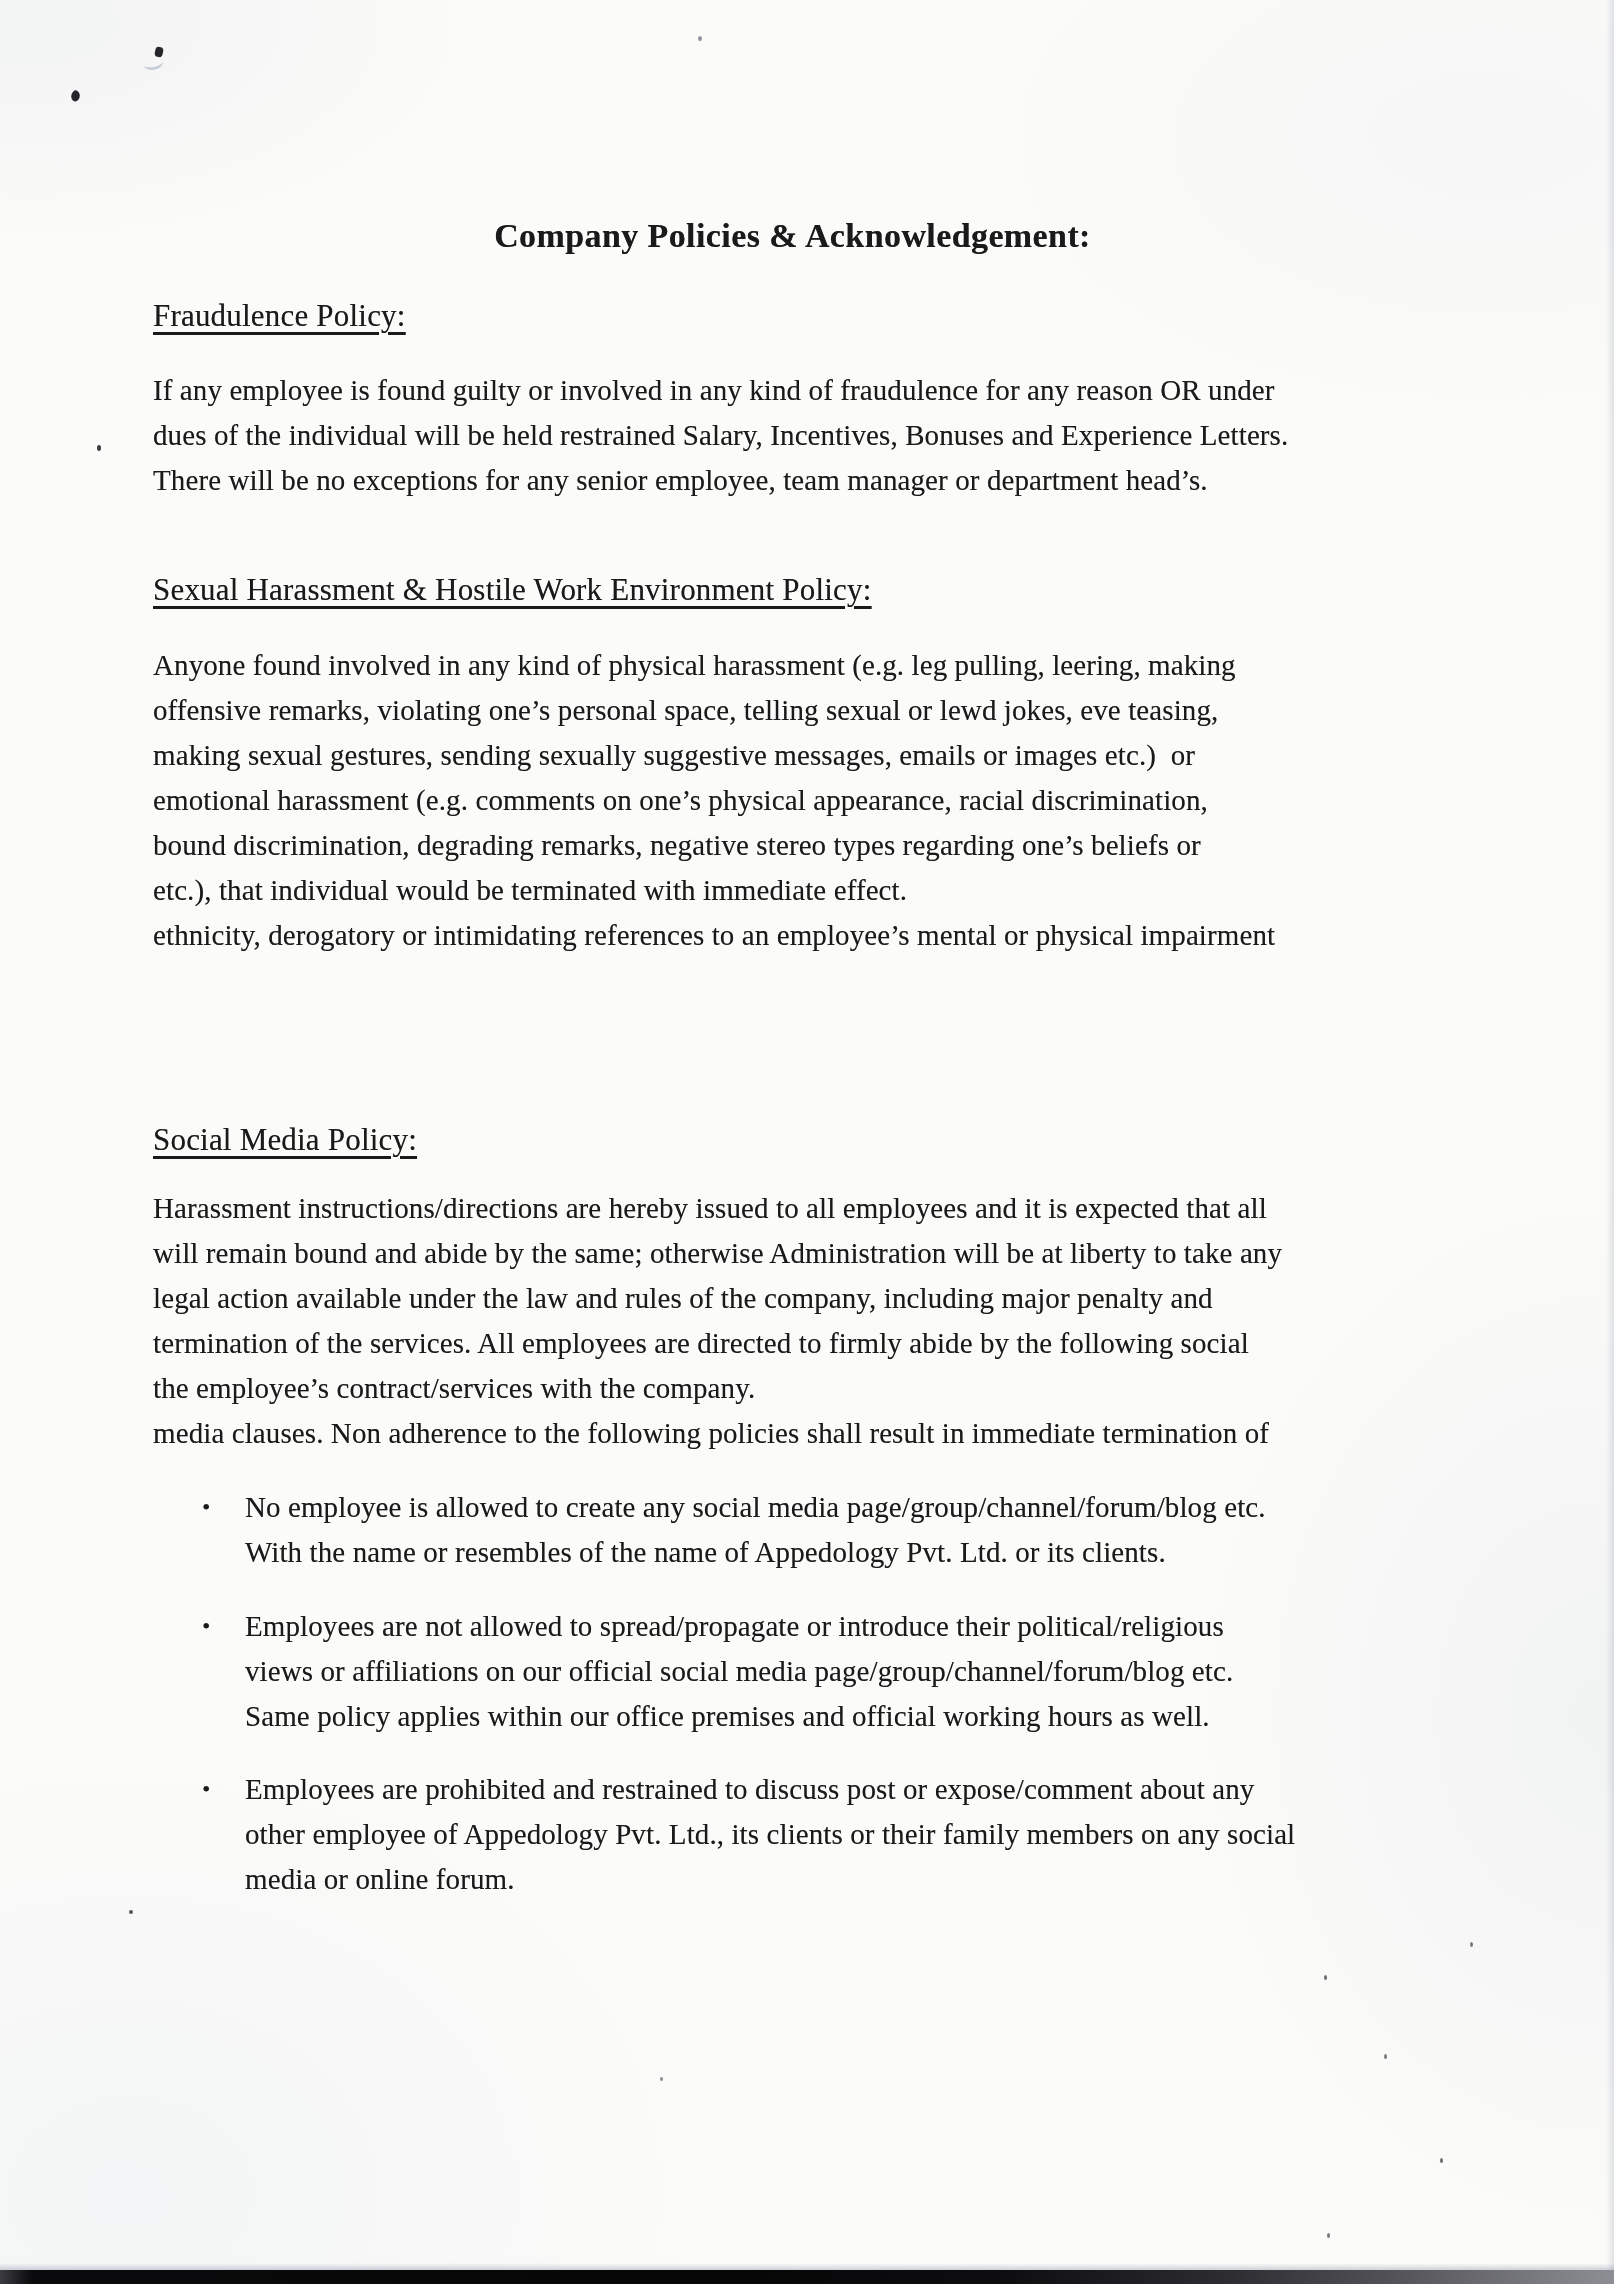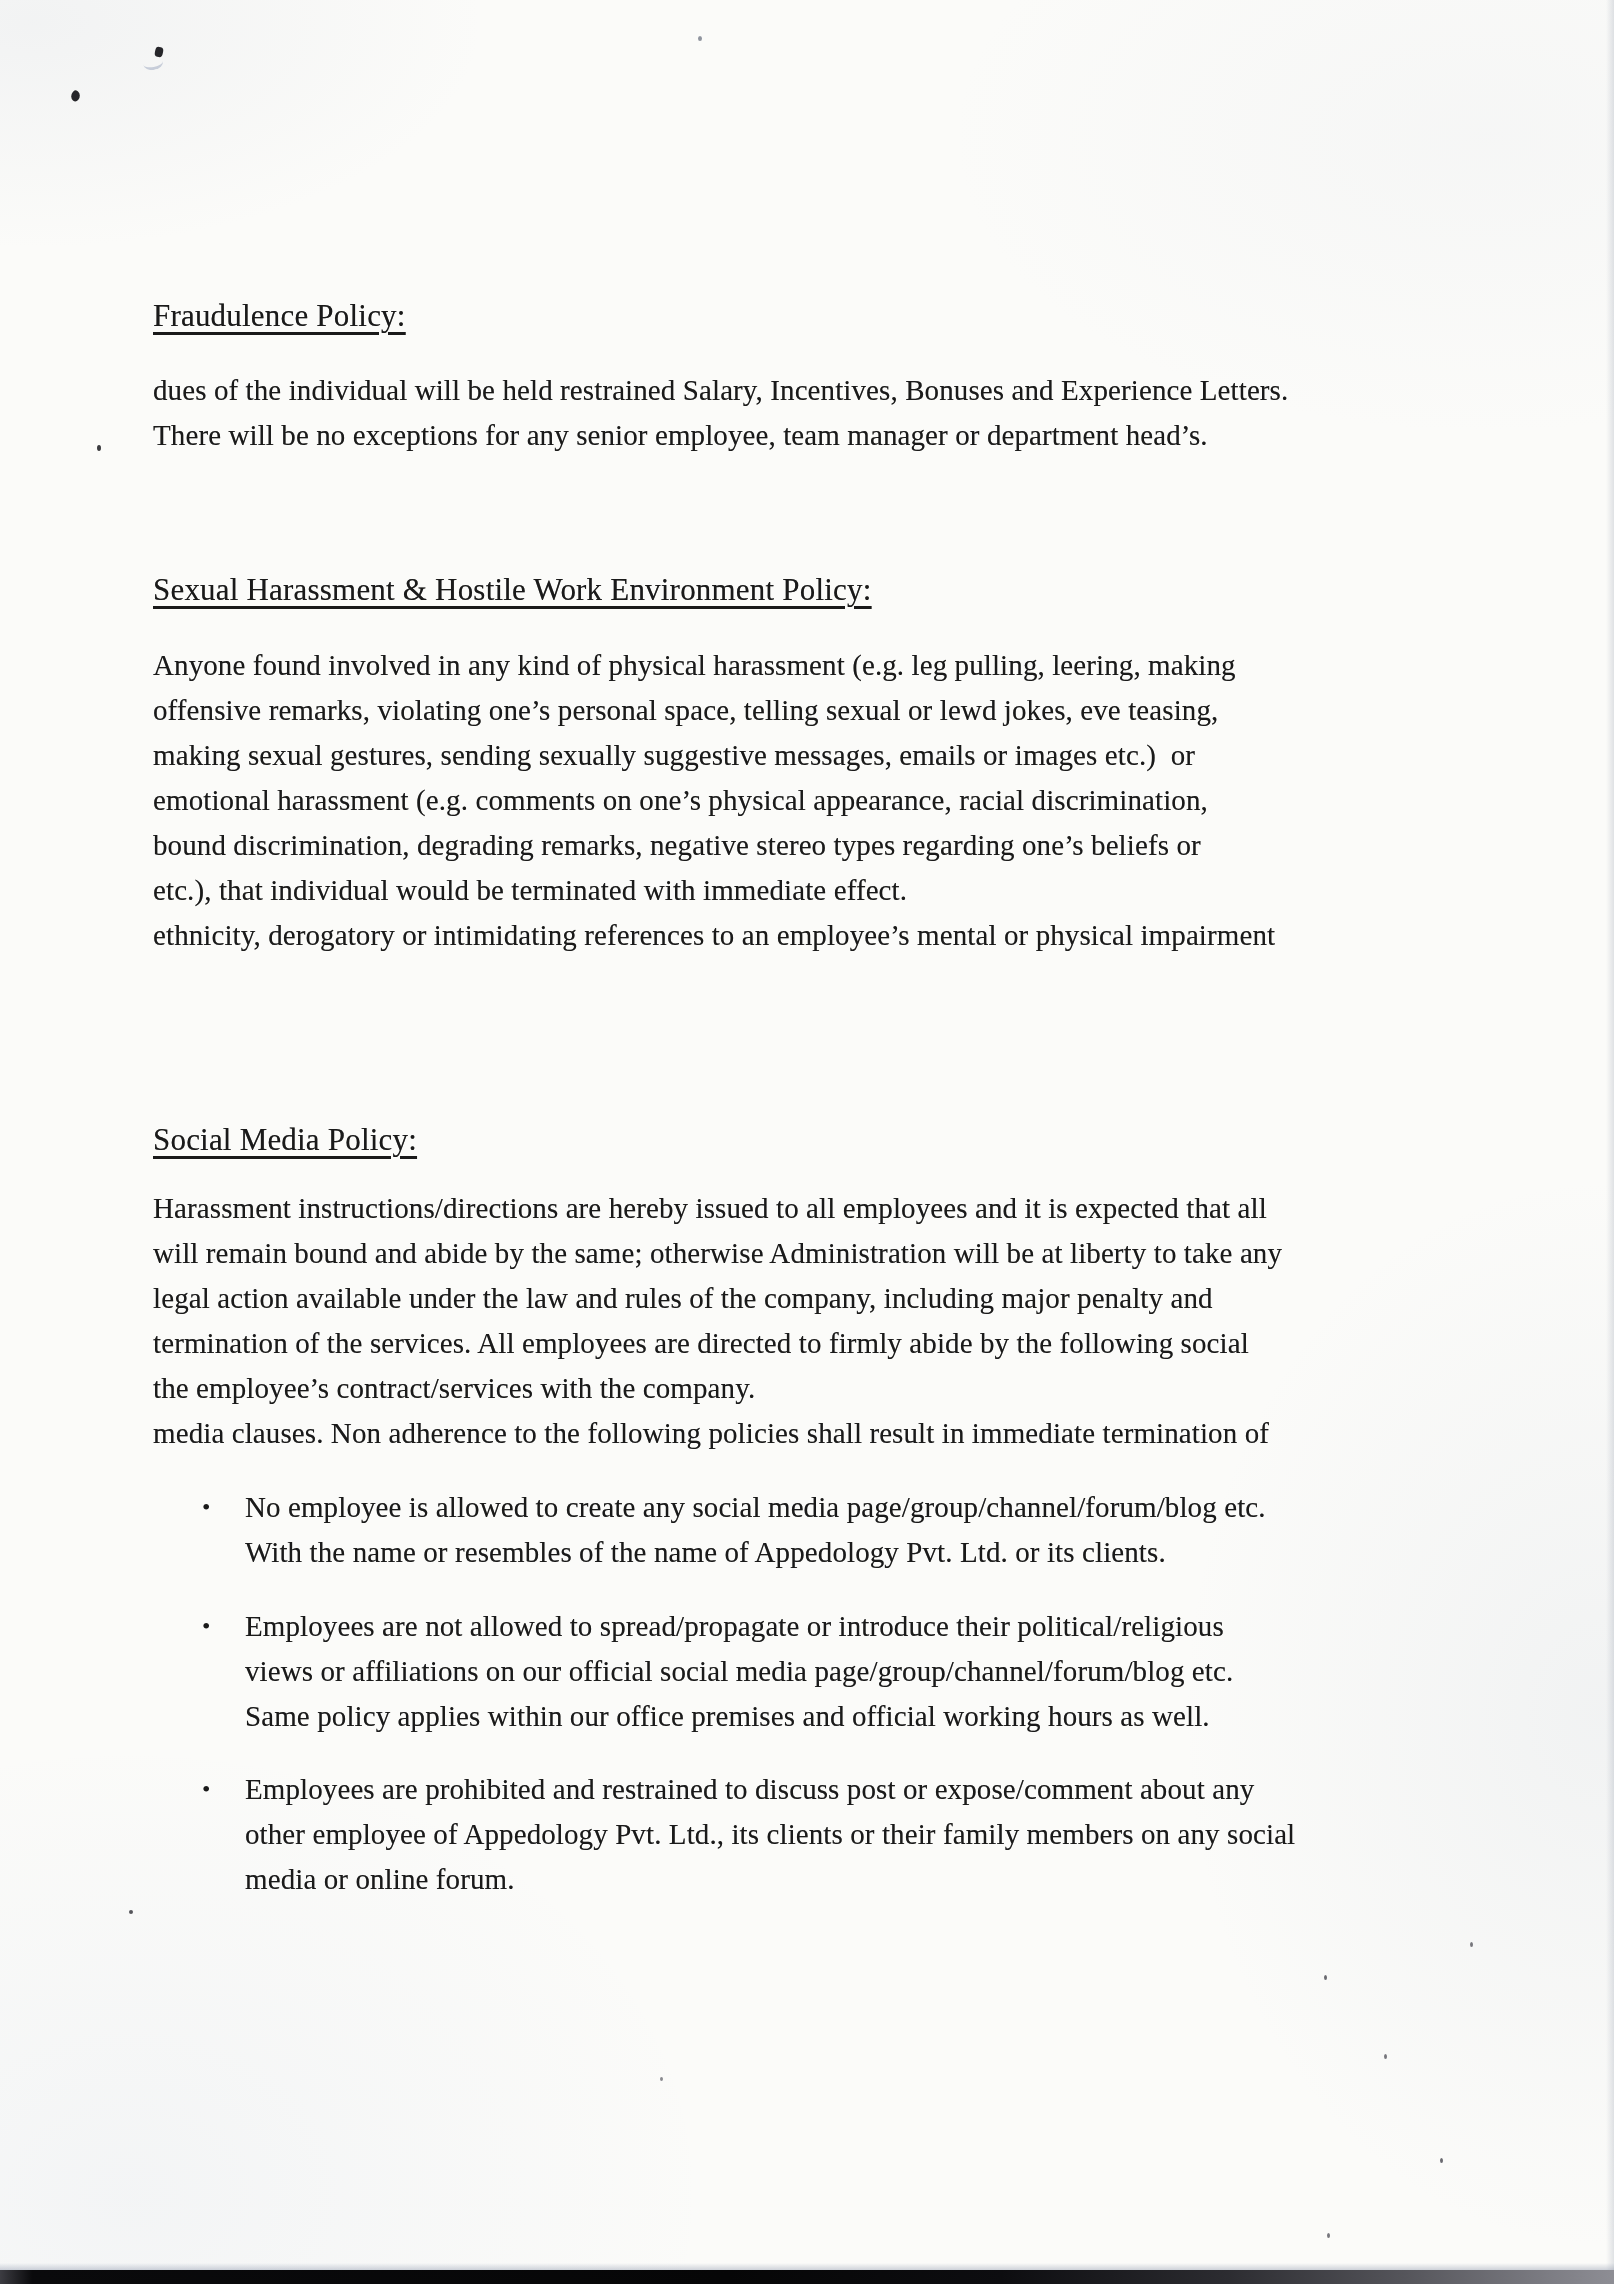--- a/index.html
+++ b/index.html
@@ -80,23 +80,25 @@
   .speck.s10 { left: 1327px; top: 2233px; width: 3px; height: 5px; background: #77777d; }
   .speck.s11 { left: 660px; top: 2077px; width: 3px; height: 4px; background: #8a8a90; }
 </style>
 </head>
 <body>
 
 <div class="page">
 
   <div class="content">
 
+    <h1 class="doc-title">Company Policies &amp; Acknowledgement:</h1>
 
     <h2 class="sec-heading" style="top:296px">Fraudulence Policy:</h2>
     <div class="para" style="top:368px">
+      <div class="line">If any employee is found guilty or involved in any kind of fraudulence for any reason OR under</div>
       <div class="line">dues of the individual will be held restrained Salary, Incentives, Bonuses and Experience Letters.</div>
       <div class="line">There will be no exceptions for any senior employee, team manager or department head’s.</div>
     </div>
 
     <h2 class="sec-heading" style="top:570px">Sexual Harassment &amp; Hostile Work Environment Policy:</h2>
     <div class="para" style="top:643px">
       <div class="line">Anyone found involved in any kind of physical harassment (e.g. leg pulling, leering, making</div>
       <div class="line">offensive remarks, violating one’s personal space, telling sexual or lewd jokes, eve teasing,</div>
       <div class="line">making sexual gestures, sending sexually suggestive messages, emails or images etc.)  or</div>
       <div class="line">emotional harassment (e.g. comments on one’s physical appearance, racial discrimination,</div>

